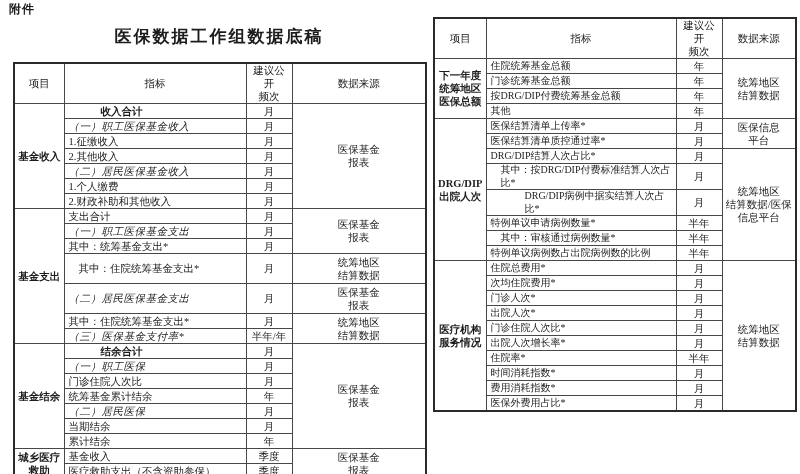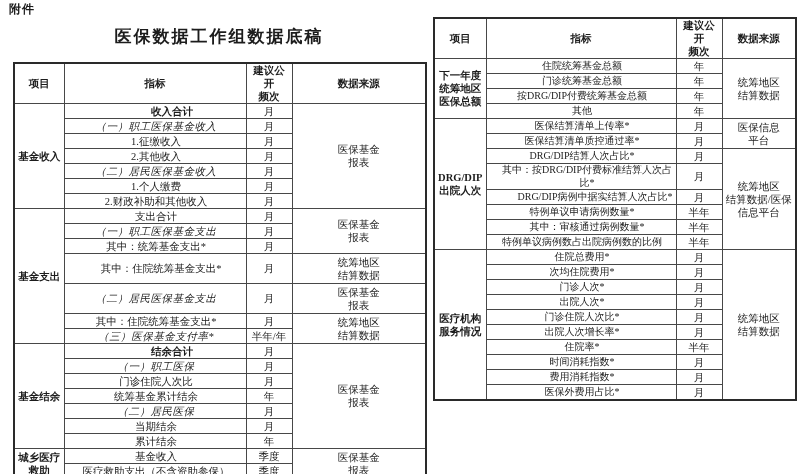--- a/index.html
+++ b/index.html
@@ -19,32 +19,32 @@
   .right-block{position:absolute;left:433px;top:17px;width:362px;}
 
   .doc-table{
     border-collapse:collapse;table-layout:fixed;width:100%;
     border:2px solid #2a2a2a;
   }
   .doc-table th,.doc-table td{
     border:1px solid #474747;font-size:10.5px;line-height:1.25;
     padding:0 2px;white-space:pre-line;overflow:hidden;color:#1c1c1c;
   }
-  .doc-table th{font-weight:bold;text-align:center;}
+  .doc-table th{font-weight:normal;text-align:center;}
   #tbl-left th{height:32px;}
   #tbl-right th{height:29px;}
   .doc-table td{height:14px;}
   #tbl-left tr.h2 td{height:29px;}
   td.proj{font-weight:bold;text-align:center;}
   td.freq,td.src{text-align:center;}
-  td.ind{text-align:center;padding-left:4px;}
+  td.ind{text-align:left;padding-left:4px;}
   td.ind.b{font-weight:bold;padding-left:36px;}
   td.ind.k{font-style:italic;letter-spacing:0.5px;}
   td.ind.i1{padding-left:14px;}
-  td.ind.i2{padding-left:30px;}
+  td.ind.i2{padding-left:38px;}
   #tbl-right td.ind{font-size:10px;}
   .note{margin-top:5px;font-size:10px;letter-spacing:0.2px;white-space:nowrap;}
 </style>
 </head>
 <body>
 
 <div class="page">
 
   <div class="attachment">附件</div>
 

